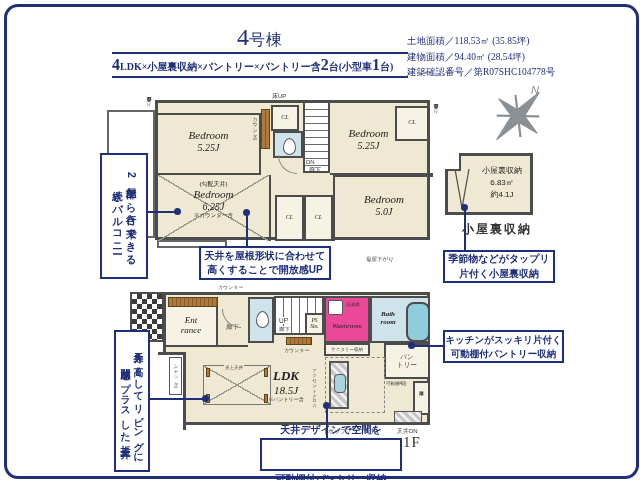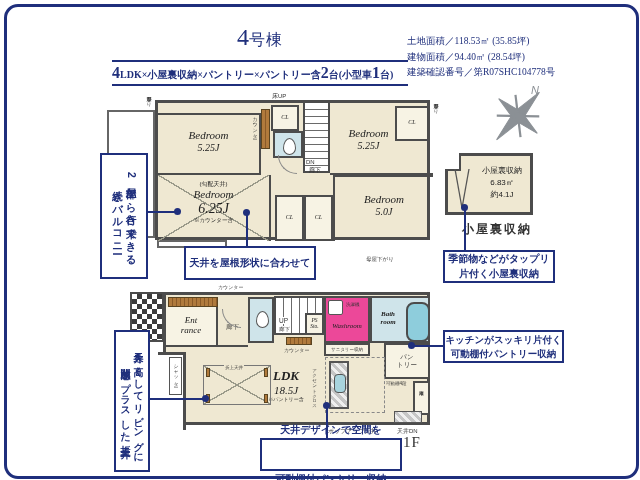--- a/index.html
+++ b/index.html
@@ -4,21 +4,21 @@
 <style>
   html,body{margin:0;padding:0;background:#fff;}
   .canvas{position:relative;width:640px;height:480px;background:#fff;overflow:hidden;
           font-family:"Liberation Sans",sans-serif;}
   .frame{position:absolute;left:4px;top:4px;width:629px;height:469px;
          border:3px solid #1f2f7c;border-radius:14px;}
   .abs{position:absolute;}
   
   .title-block{position:absolute;left:112px;top:24px;width:296px;}
   .title-row{text-align:center;font-family:"Liberation Serif",serif;color:#1f2f7c;
-             border-bottom:2px solid #1f2f7c;padding-bottom:9px;}
+             border-bottom:2px solid #1f2f7c;padding-bottom:1px;}
   .title-num{font-size:24px;}
   .title-suf{font-size:16px;letter-spacing:1px;}
   .subtitle-row{font-family:"Liberation Serif",serif;font-weight:bold;color:#1f2f7c;
                 border-bottom:2px solid #1f2f7c;padding:2px 0 2px 0;font-size:10px;white-space:nowrap;}
   .subtitle-row .big{font-size:16px;}
   .info-block{position:absolute;left:407px;top:34px;font-family:"Liberation Serif",serif;
               color:#1f2f7c;font-size:9.5px;line-height:15.5px;white-space:nowrap;}
   
   .room{position:absolute;box-sizing:border-box;}
   .wallbox{border:2px solid #4c4c4c;background:#efe8d2;}
@@ -116,21 +116,21 @@
       </div>
     </div>
     <div class="room" style="left:237px;top:3px;width:34px;height:35px;border:2px solid #4c4c4c;background:#f7f3e4;">
       <span class="room-label" style="font-size:6px;display:block;margin-top:11px;">CL</span>
     </div>
 
     <div class="room xbox" style="left:0;top:72px;width:113px;height:66px;border-right:2px solid #4c4c4c;">
       <div class="room-label" style="margin-top:6px;">
         <div style="font-size:6px;font-style:normal;font-family:'Liberation Sans',sans-serif;">(勾配天井)</div>
         <div style="font-size:11px;">Bedroom</div>
-        <div style="font-size:14px;">6.25J</div>
+        <div style="font-size:10px;">6.25J</div>
         <div style="font-size:5.5px;font-style:normal;font-family:'Liberation Sans',sans-serif;">※カウンター含</div>
       </div>
     </div>
 
     <div class="room" style="left:117px;top:92px;width:29px;height:46px;border:2px solid #4c4c4c;background:#f7f3e4;">
       <span class="room-label" style="font-size:6px;display:block;margin-top:17px;">CL</span>
     </div>
     <div class="room" style="left:146px;top:92px;width:29px;height:46px;border:2px solid #4c4c4c;background:#f7f3e4;">
       <span class="room-label" style="font-size:6px;display:block;margin-top:17px;">CL</span>
     </div>
@@ -253,22 +253,23 @@
   </div>
   <div class="tiny" style="position:absolute;left:218px;top:284px;font-size:5px;">カウンター</div>
   <div class="tiny" style="position:absolute;left:328px;top:427px;font-size:6px;">ポップアップ天井</div>
   <div class="tiny" style="position:absolute;left:397px;top:427px;font-size:6px;">天井DN</div>
   <div class="floor-tag" style="left:403px;top:434px;font-size:15px;">1F</div>
 
   <div class="callout v" style="left:100px;top:153px;width:48px;height:126px;font-size:10.5px;">
     <div>2部屋から行き来できる</div>
     <div>続きバルコニー</div>
   </div>
-  <div class="callout h" style="left:184px;top:246px;width:132px;height:34px;font-size:10px;">
+  <div class="callout h" style="left:199px;top:246px;width:132px;height:34px;font-size:10px;">
     <div>天井を屋根形状に合わせて</div>
+    <div>高くすることで開放感UP</div>
   </div>
   <div class="callout h" style="left:443px;top:250px;width:112px;height:33px;font-size:10px;">
     <div>季節物などがタップリ</div>
     <div>片付く小屋裏収納</div>
   </div>
   <div class="callout h" style="left:443px;top:330px;width:121px;height:33px;font-size:9.5px;">
     <div>キッチンがスッキリ片付く</div>
     <div>可動棚付パントリー収納</div>
   </div>
   <div class="callout v" style="left:114px;top:330px;width:36px;height:142px;font-size:10px;">

